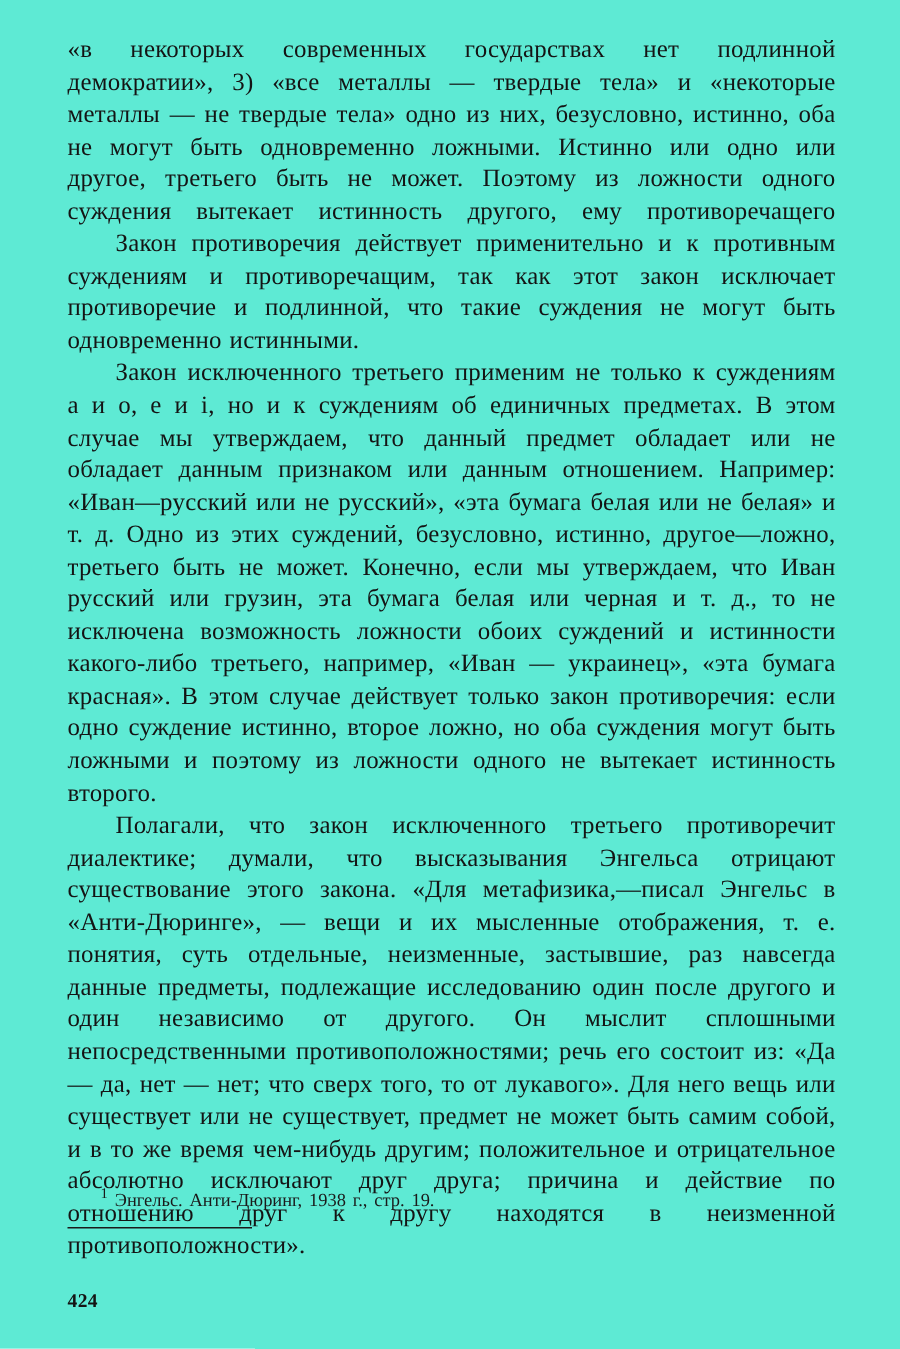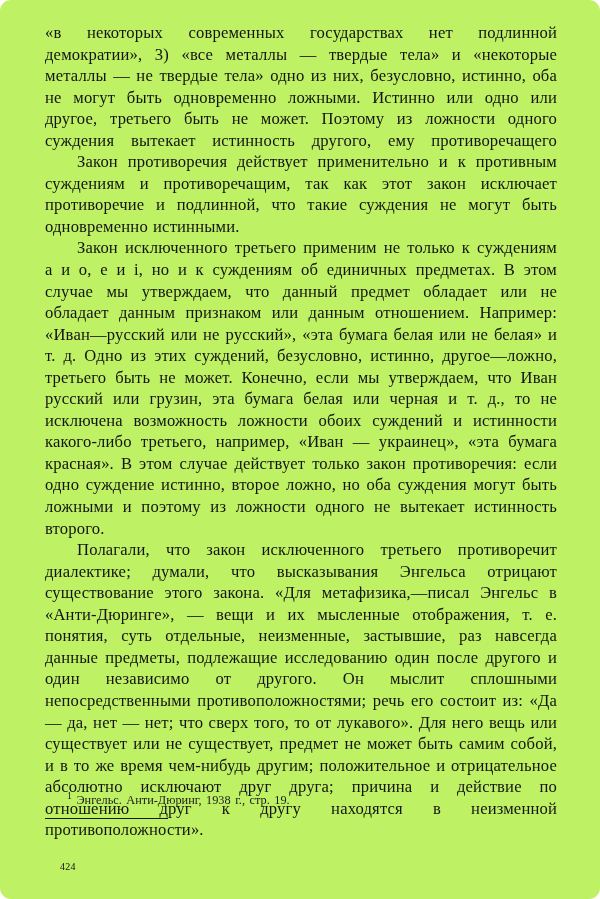--- a/index.html
+++ b/index.html
@@ -14,22 +14,21 @@
     position: relative;
     overflow: hidden;
     font-family: "Liberation Serif", "DejaVu Serif", serif;
     color: #111111;
     -webkit-font-smoothing: none;
   }
 
   .page {
     position: absolute;
     inset: 0;
-    background: #bef264;
-    border-radius: 11px;
+    background: #5eead4;
   }
 
   
   .text-block {
     position: absolute;
     left: 45px;
     top: 22px;
     width: 512px;
   }
 
@@ -83,26 +82,27 @@
 
   .footnote sup {
     font-size: 0.8em;
     vertical-align: super;
     line-height: 0;
   }
 
   
   .folio {
     position: absolute;
-    left: 60px;
+    left: 45px;
     top: 858px;
-    font-size: 10px;
+    font-size: 13px;
     line-height: 18px;
     color: #141414;
     letter-spacing: 0.02em;
+    font-weight: bold;
   }
 </style>
 </head>
 <body>
 
 <div class="page">
 
   <div class="text-block">
 
     <p class="para cont full-just">«в некоторых современных государствах нет подлинной демократии», 3) «все металлы — твердые тела» и «некоторые металлы — не твердые тела» одно из них, безусловно, истинно, оба не могут быть одновременно ложными. Истинно или одно или другое, третьего быть не может. Поэтому из ложности одного суждения вытекает истинность другого, ему противоречащего</p>

